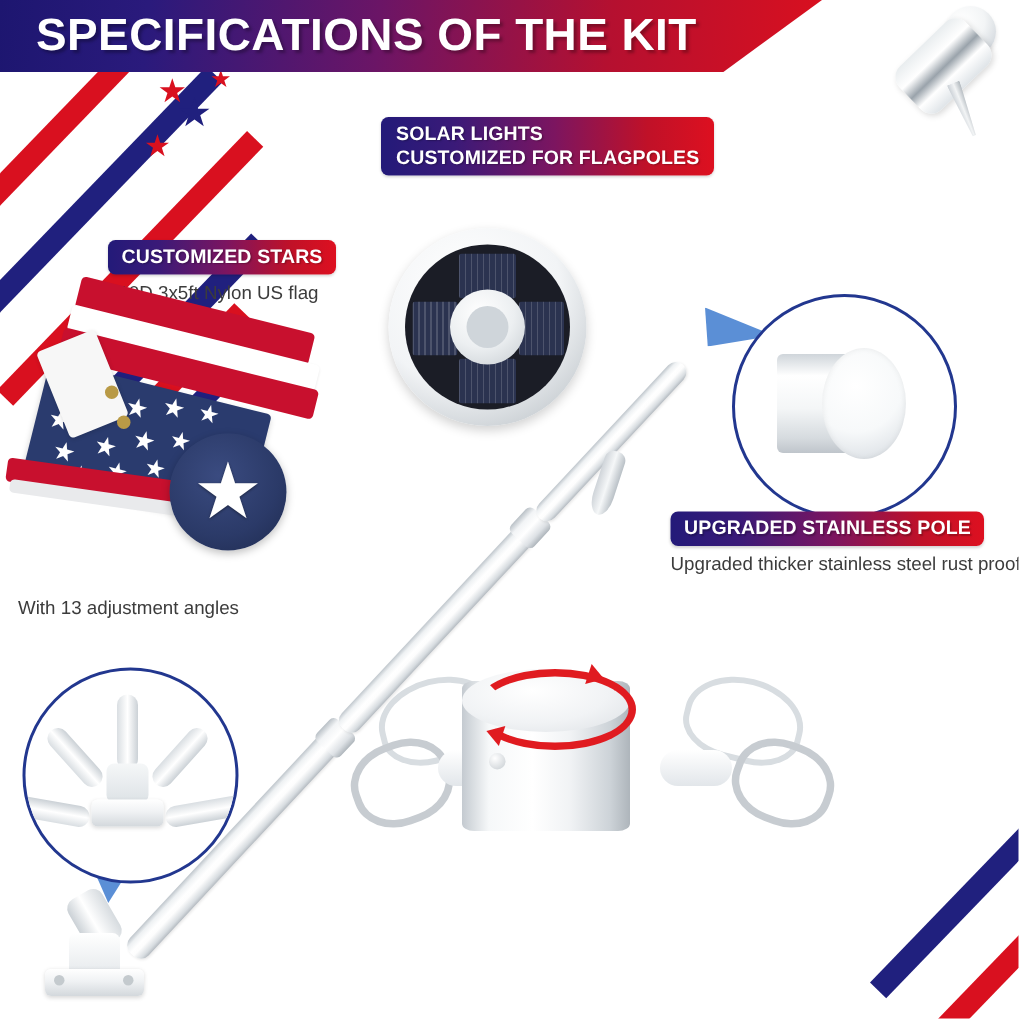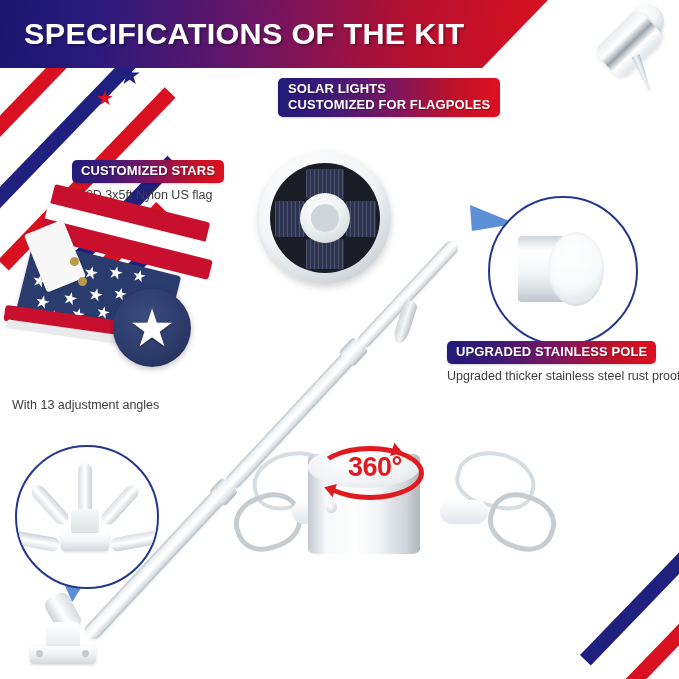--- a/index.html
+++ b/index.html
@@ -11,21 +11,21 @@
     -webkit-font-smoothing:antialiased;
   }
   #stage{position:absolute;inset:0;width:679px;height:679px;overflow:hidden;}
 
   
   .deco{position:absolute;pointer-events:none;}
   .stripe{position:absolute;transform-origin:0 0;}
 
   
   .banner{
-    position:absolute;left:0;top:0;width:548px;height:68px;
+    position:absolute;left:0;top:0;width:548px;height:48px;
     background:linear-gradient(95deg,#1d1670 0%,#2a1a7c 18%,#6b1566 46%,#b51030 74%,#d9101f 100%);
     -webkit-clip-path:polygon(0 0,100% 0,88% 100%,0 100%);
     clip-path:polygon(0 0,100% 0,88% 100%,0 100%);
     display:flex;align-items:center;
   }
   .banner-title{
     color:#fff;font-size:30px;font-weight:bold;letter-spacing:0.3px;
     padding-left:28px;white-space:nowrap;
     text-shadow:2px 2px 2px rgba(0,0,0,.28);
     font-family:"Liberation Sans","DejaVu Sans",sans-serif;
@@ -162,21 +162,21 @@
     <div style="position:absolute;left:20px;top:22px;width:62px;height:40px;transform:rotate(-44deg);
                 border-radius:10px;
                 background:linear-gradient(180deg,#e9edef 0%,#ffffff 30%,#9aa3ab 52%,#ffffff 72%,#dfe4e8 100%);
                 box-shadow:0 2px 4px rgba(0,0,0,.15);"></div>
 
     <div style="position:absolute;left:60px;top:52px;width:9px;height:38px;transform:rotate(-22deg);
                 background:linear-gradient(90deg,#c8ced4,#f2f4f5,#aeb5bb);
                 clip-path:polygon(0 0,100% 0,62% 100%,38% 100%);"></div>
   </div>
 
-  <div class="feature" style="left:254px;top:78px;margin-left:24px;">
+  <div class="feature" style="left:254px;top:78px;">
     <div class="pill two txtshadow">SOLAR LIGHTS
 CUSTOMIZED FOR FLAGPOLES</div>
   </div>
 
   <div class="solar-outer" style="left:259px;top:152px;width:132px;height:132px;">
     <div class="solar-inner" style="left:11px;top:11px;width:110px;height:110px;">
       <div class="cell" style="left:36px;top:6px;width:38px;height:30px;"></div>
       <div class="cell" style="left:5px;top:38px;width:30px;height:36px;"></div>
       <div class="cell" style="left:76px;top:38px;width:30px;height:36px;"></div>
       <div class="cell" style="left:36px;top:76px;width:38px;height:30px;"></div>
@@ -318,21 +318,20 @@
 
     <div style="position:absolute;left:76px;top:6px;width:98px;height:44px;border-radius:50%;
                 border:5px solid #e01b20;border-left-color:transparent;"></div>
     <div style="position:absolute;left:152px;top:4px;width:0;height:0;
                 border-left:11px solid #e01b20;border-top:7px solid transparent;
                 border-bottom:7px solid transparent;transform:rotate(18deg);"></div>
     <div style="position:absolute;left:84px;top:42px;width:0;height:0;
                 border-right:11px solid #e01b20;border-top:7px solid transparent;
                 border-bottom:7px solid transparent;transform:rotate(18deg);"></div>
 
-    <div class="deg-text" style="left:85px;top:12px;width:100px;text-align:center;">360°</div>
 
     <div style="position:absolute;left:86px;top:62px;width:11px;height:11px;border-radius:50%;
                 background:radial-gradient(circle at 36% 32%,#ffffff,#c6ccd1);"></div>
   </div>
 
   <div class="feature center" style="left:290px;top:578px;width:280px;">
   </div>
 
 </div>
 

